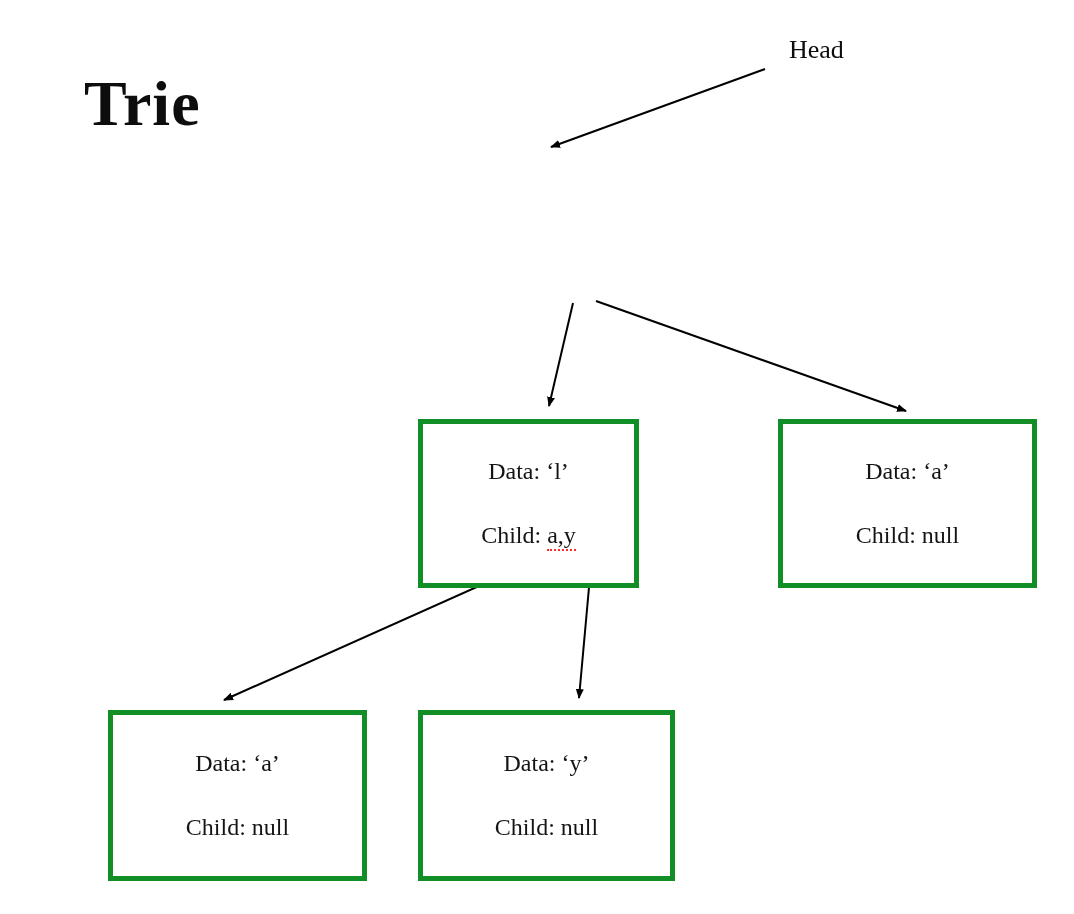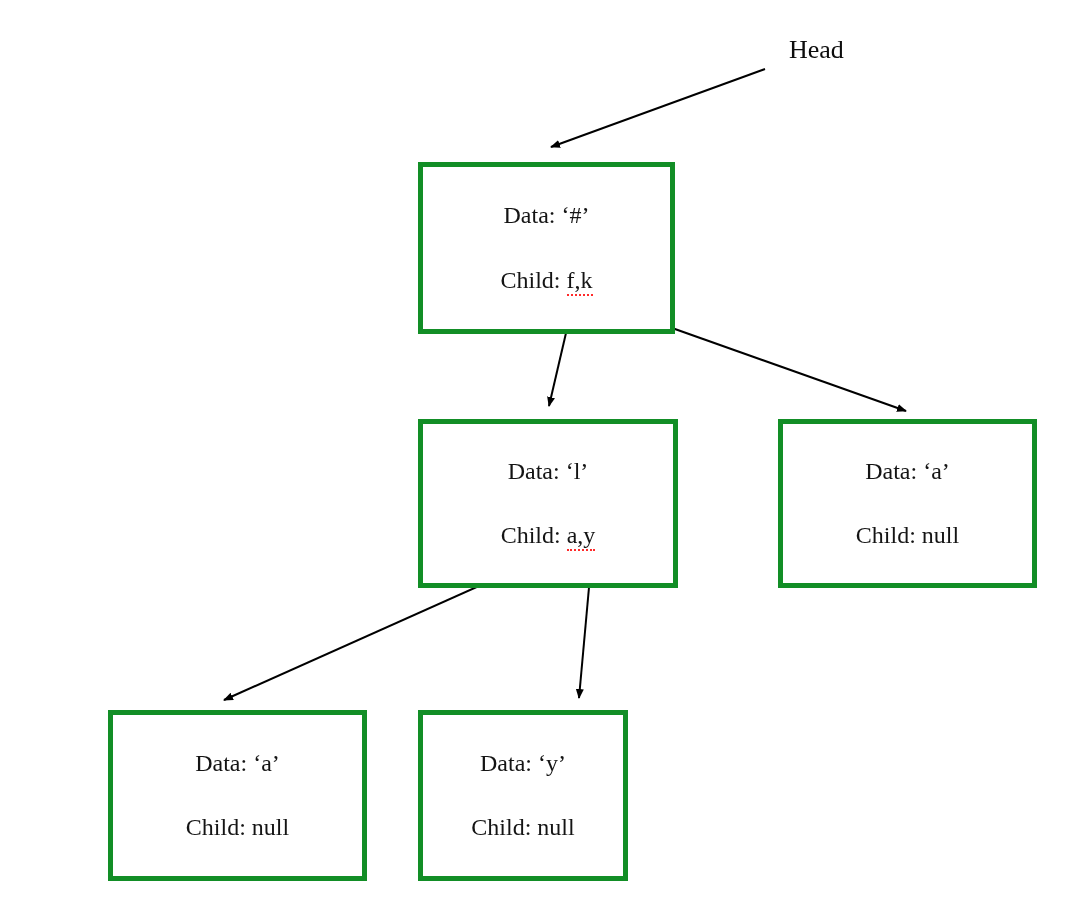--- a/index.html
+++ b/index.html
@@ -49,60 +49,57 @@
     color: #141414;
     white-space: nowrap;
     line-height: 1.2;
   }
   .squiggle {
     border-bottom: 2px dotted var(--squiggle, #ff2a2a);
     padding-bottom: 1px;
   }
   
   #node-root    { left: 418px; top: 162px; width: 257px; height: 172px; }
-  #node-l       { left: 418px; top: 419px; width: 260px; height: 169px; }
+  #node-l       { left: 418px; top: 419px; width: 221px; height: 169px; }
   #node-a-right { left: 778px; top: 419px; width: 259px; height: 169px; }
   #node-a-bottom{ left: 108px; top: 710px; width: 259px; height: 171px; }
-  #node-y-bottom{ left: 418px; top: 710px; width: 210px; height: 171px; }
+  #node-y-bottom{ left: 418px; top: 710px; width: 257px; height: 171px; }
 
   #arrow-layer {
     position: absolute;
     left: 0; top: 0;
     width: 1074px;
     height: 914px;
     pointer-events: none;
   }
 </style>
 </head>
 <body>
 
 <div id="stage" style="--node-border: #128e26; --squiggle: #ff2a2a;">
 
+  <div class="page-title">Trie</div>
 
   <div class="head-label">Head</div>
 
   <svg id="arrow-layer" viewBox="0 0 1074 914" xmlns="http://www.w3.org/2000/svg">
     <defs>
       <marker id="ah" markerWidth="11" markerHeight="10" refX="9" refY="4" orient="auto" markerUnits="userSpaceOnUse">
         <path d="M0,0 L10,4 L0,8 Z" fill="#000000"></path>
       </marker>
     </defs>
     <g stroke="#000000" stroke-width="2" fill="none">
       <line x1="765" y1="69" x2="551" y2="147" marker-end="url(#ah)"></line>
       <line x1="573" y1="303" x2="549" y2="406" marker-end="url(#ah)"></line>
       <line x1="596" y1="301" x2="906" y2="411" marker-end="url(#ah)"></line>
       <line x1="566" y1="547" x2="224" y2="700" marker-end="url(#ah)"></line>
       <line x1="594" y1="532" x2="579" y2="698" marker-end="url(#ah)"></line>
     </g>
   </svg>
 
-  <div class="node" id="node-root">
-    <div class="node-line">Data: ‘#’</div>
-    <div class="node-line"><span>Child: </span><span class="squiggle">f,k</span></div>
-  </div>
 
   <div class="node" id="node-l">
     <div class="node-line">Data: ‘l’</div>
     <div class="node-line"><span>Child: </span><span class="squiggle">a,y</span></div>
   </div>
 
   <div class="node" id="node-a-right">
     <div class="node-line">Data: ‘a’</div>
     <div class="node-line"><span>Child: </span><span>null</span></div>
   </div>

